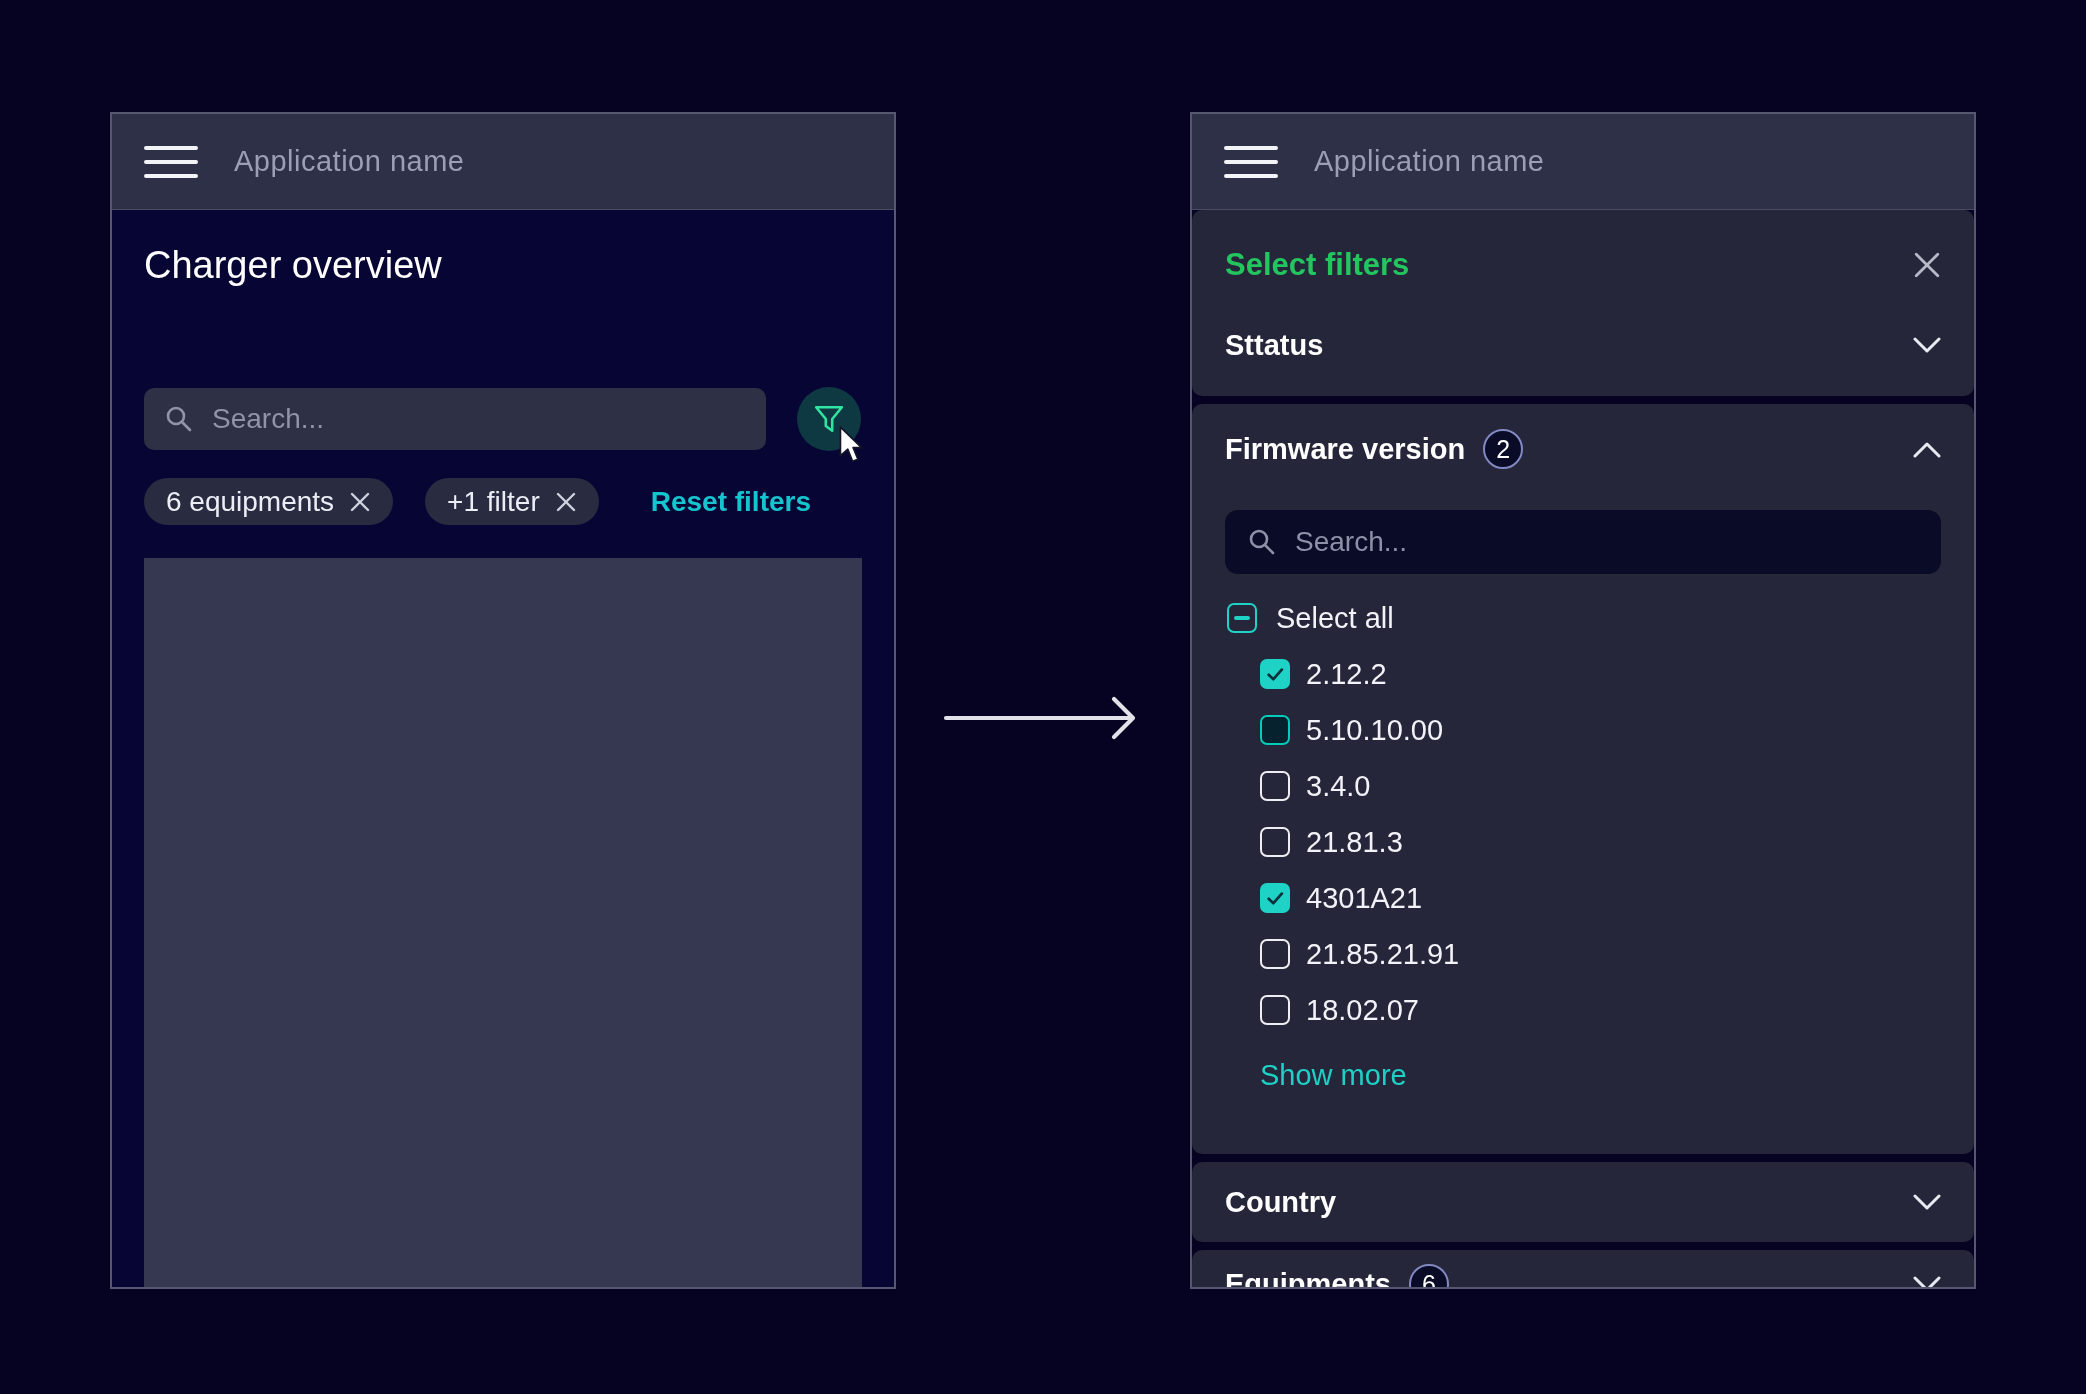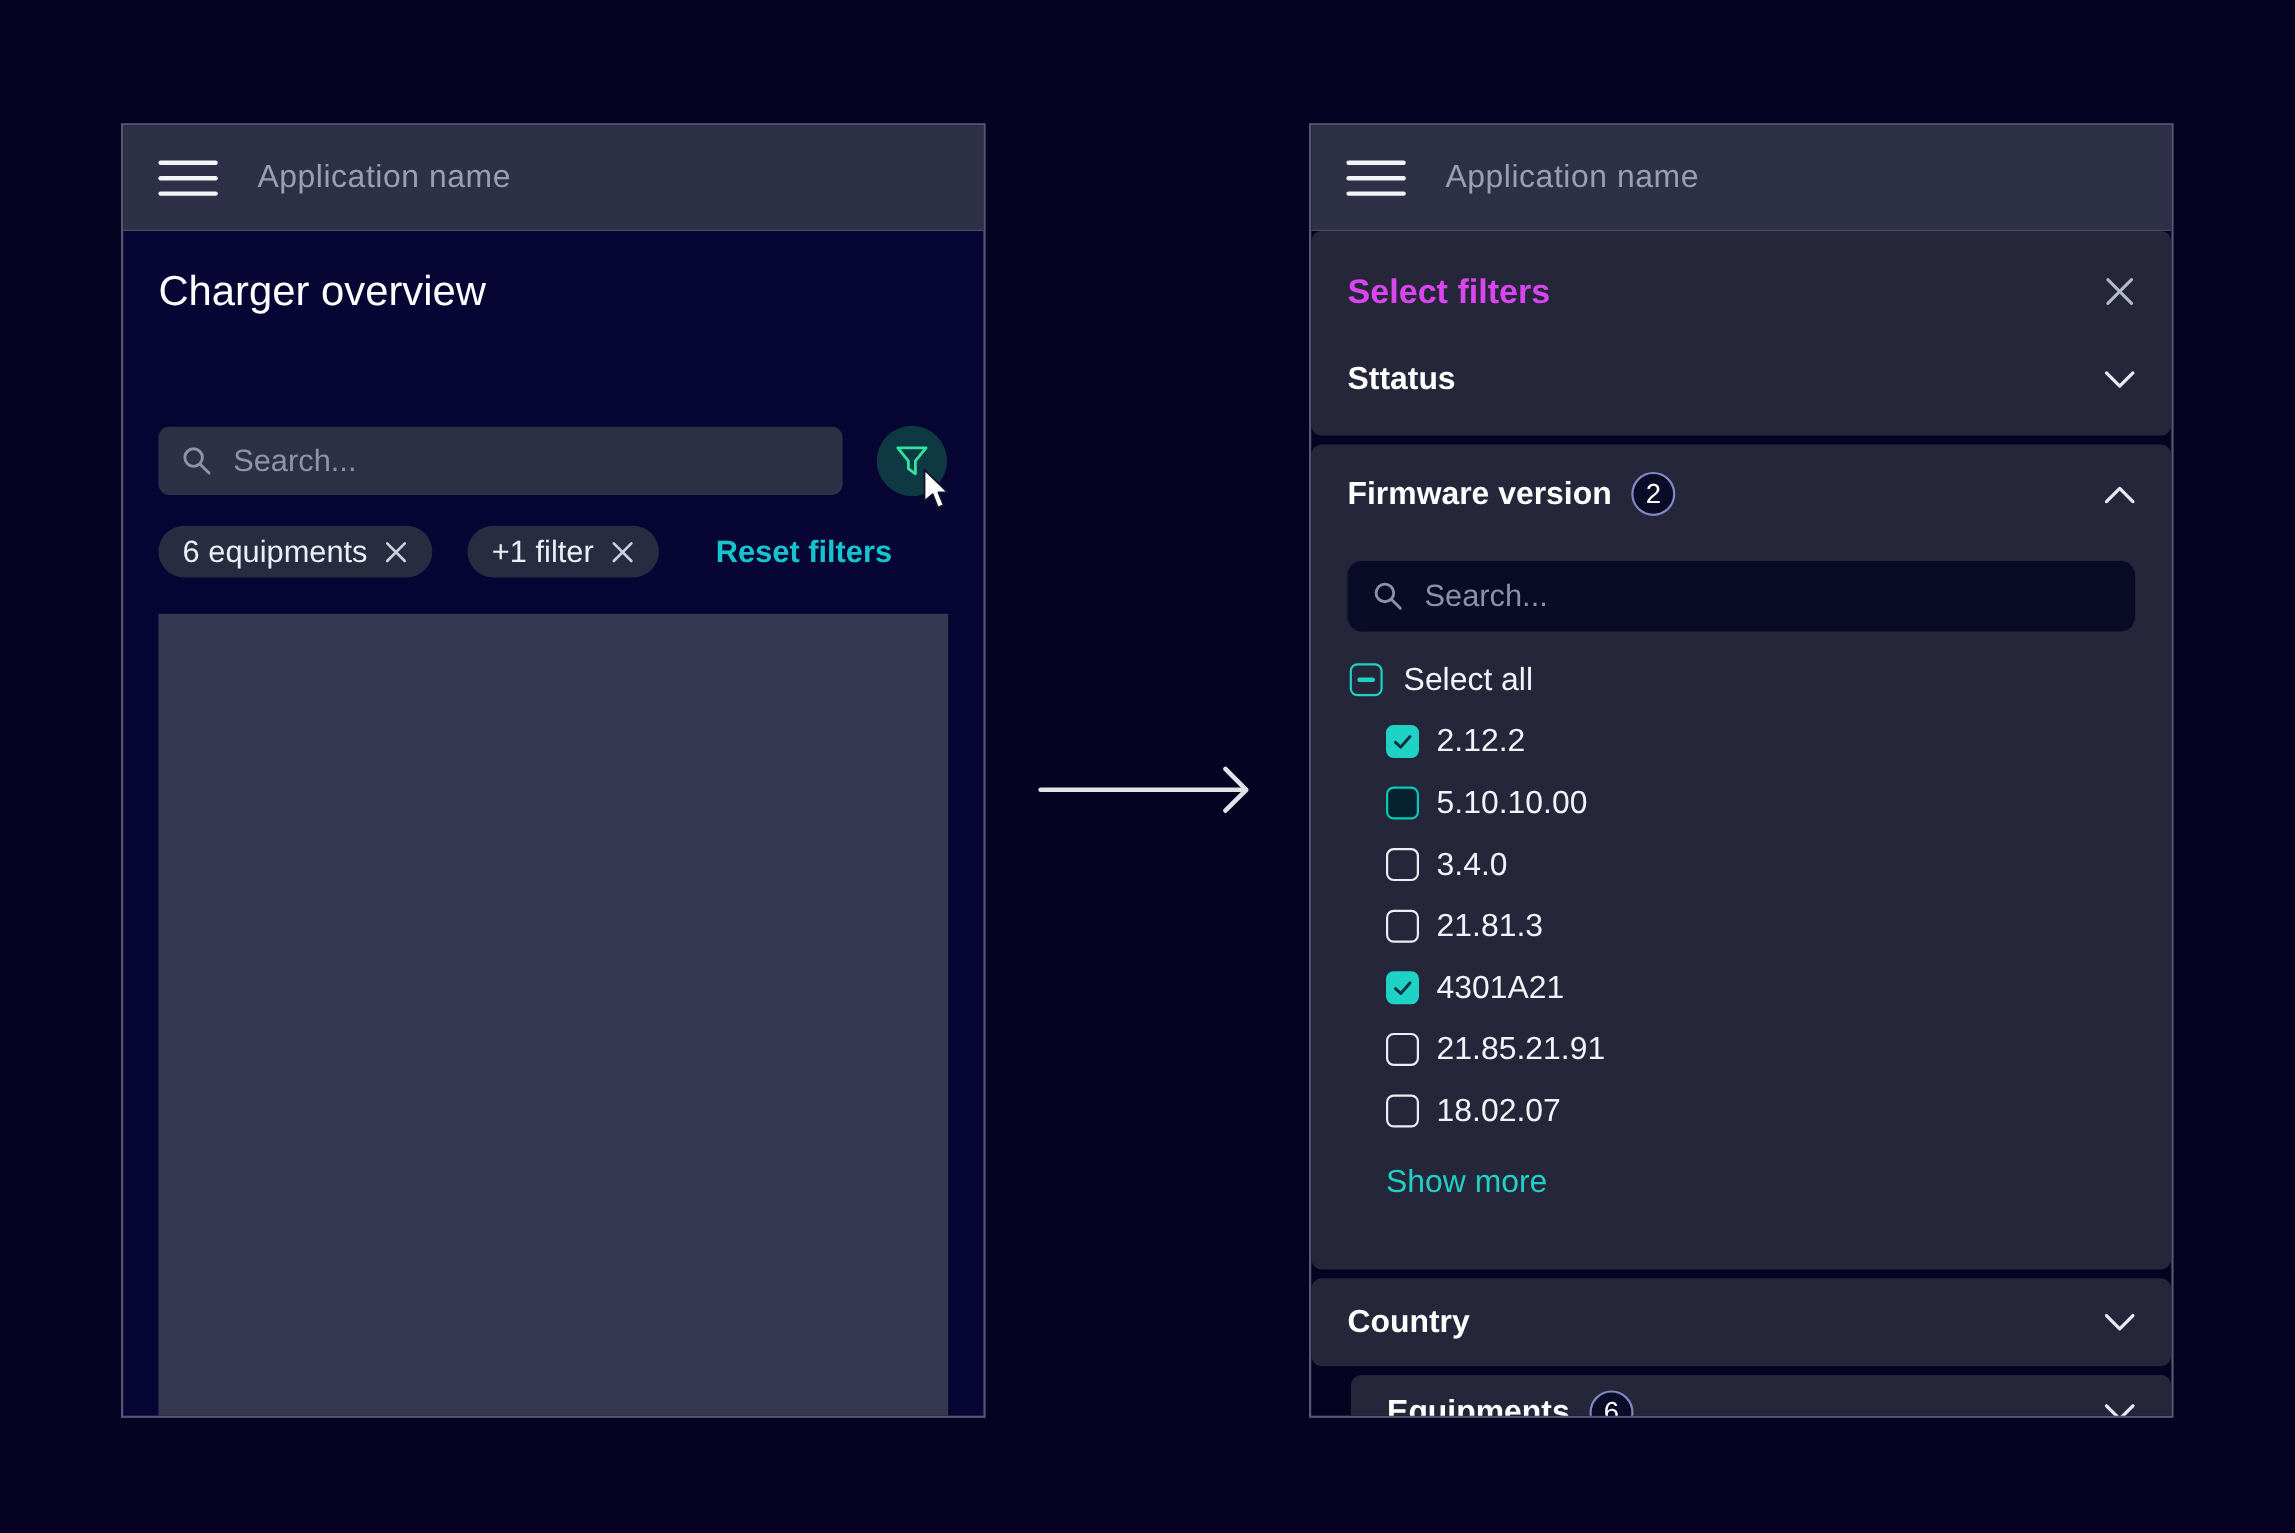--- a/index.html
+++ b/index.html
@@ -43,21 +43,21 @@
   .reset-link{margin-left:52px;font-size:28px;font-weight:bold;color:#13c5ce;cursor:pointer;white-space:nowrap;}
 
   .content-placeholder{position:absolute;left:32px;top:444px;width:718px;height:729px;background:#353850;}
 
   
   .sections{display:flex;flex-direction:column;gap:8px;flex:1;min-height:0;}
   .section{background:#252639;border-radius:10px;flex:none;}
 
   .sec-filters{height:186px;display:flex;flex-direction:column;}
   .title-row{margin-top:26px;height:58px;padding:0 33px;display:flex;align-items:center;justify-content:space-between;}
-  .panel-title{font-size:31px;font-weight:bold;color:#d946ef;}
+  .panel-title{font-size:31px;font-weight:bold;color:#22c55e;}
   .row-collapsible{height:102px;padding:0 33px;display:flex;align-items:center;justify-content:space-between;cursor:pointer;}
   .group-label{font-size:29px;font-weight:bold;color:#ffffff;display:flex;align-items:center;}
   .icon-btn{display:flex;align-items:center;justify-content:center;cursor:pointer;}
 
   .badge{width:40px;height:40px;margin-left:18px;border-radius:50%;border:2px solid #8289c2;
          background:#0a0b26;display:inline-flex;align-items:center;justify-content:center;
          font-size:25px;font-weight:normal;color:#ffffff;box-sizing:border-box;}
 
   .sec-firmware{height:750px;display:flex;flex-direction:column;}
   .fw-head{height:90px;padding:0 33px;display:flex;align-items:center;cursor:pointer;}
@@ -81,21 +81,21 @@
   .cb-checked .check{display:block;}
   .cb-outlined{border-color:#00ccb7;background:#06222e;}
   .cb-indeterminate{border-color:#1fd2c6;}
   .minus-bar{width:16px;height:3.5px;border-radius:2px;background:#1fd2c6;}
 
   .show-more{margin:12px 33px 0 68px;height:50px;display:flex;align-items:center;
              font-size:29px;color:#1ed0c5;cursor:pointer;}
 
   .sec-country{height:80px;}
   .sec-country .row-collapsible{height:100%;}
-  .sec-equipments{flex:1;min-height:0;border-radius:10px 10px 0 0;margin-left:36px;}
+  .sec-equipments{flex:1;min-height:0;border-radius:10px 10px 0 0;}
   .equip-row{padding:14px 33px 0;display:flex;align-items:center;cursor:pointer;}
   .equip-row .icon-btn{margin-left:auto;}
 
   
   .transition-arrow{position:absolute;left:942px;top:686px;}
 </style>
 </head>
 <body>
 
 <div class="stage">

